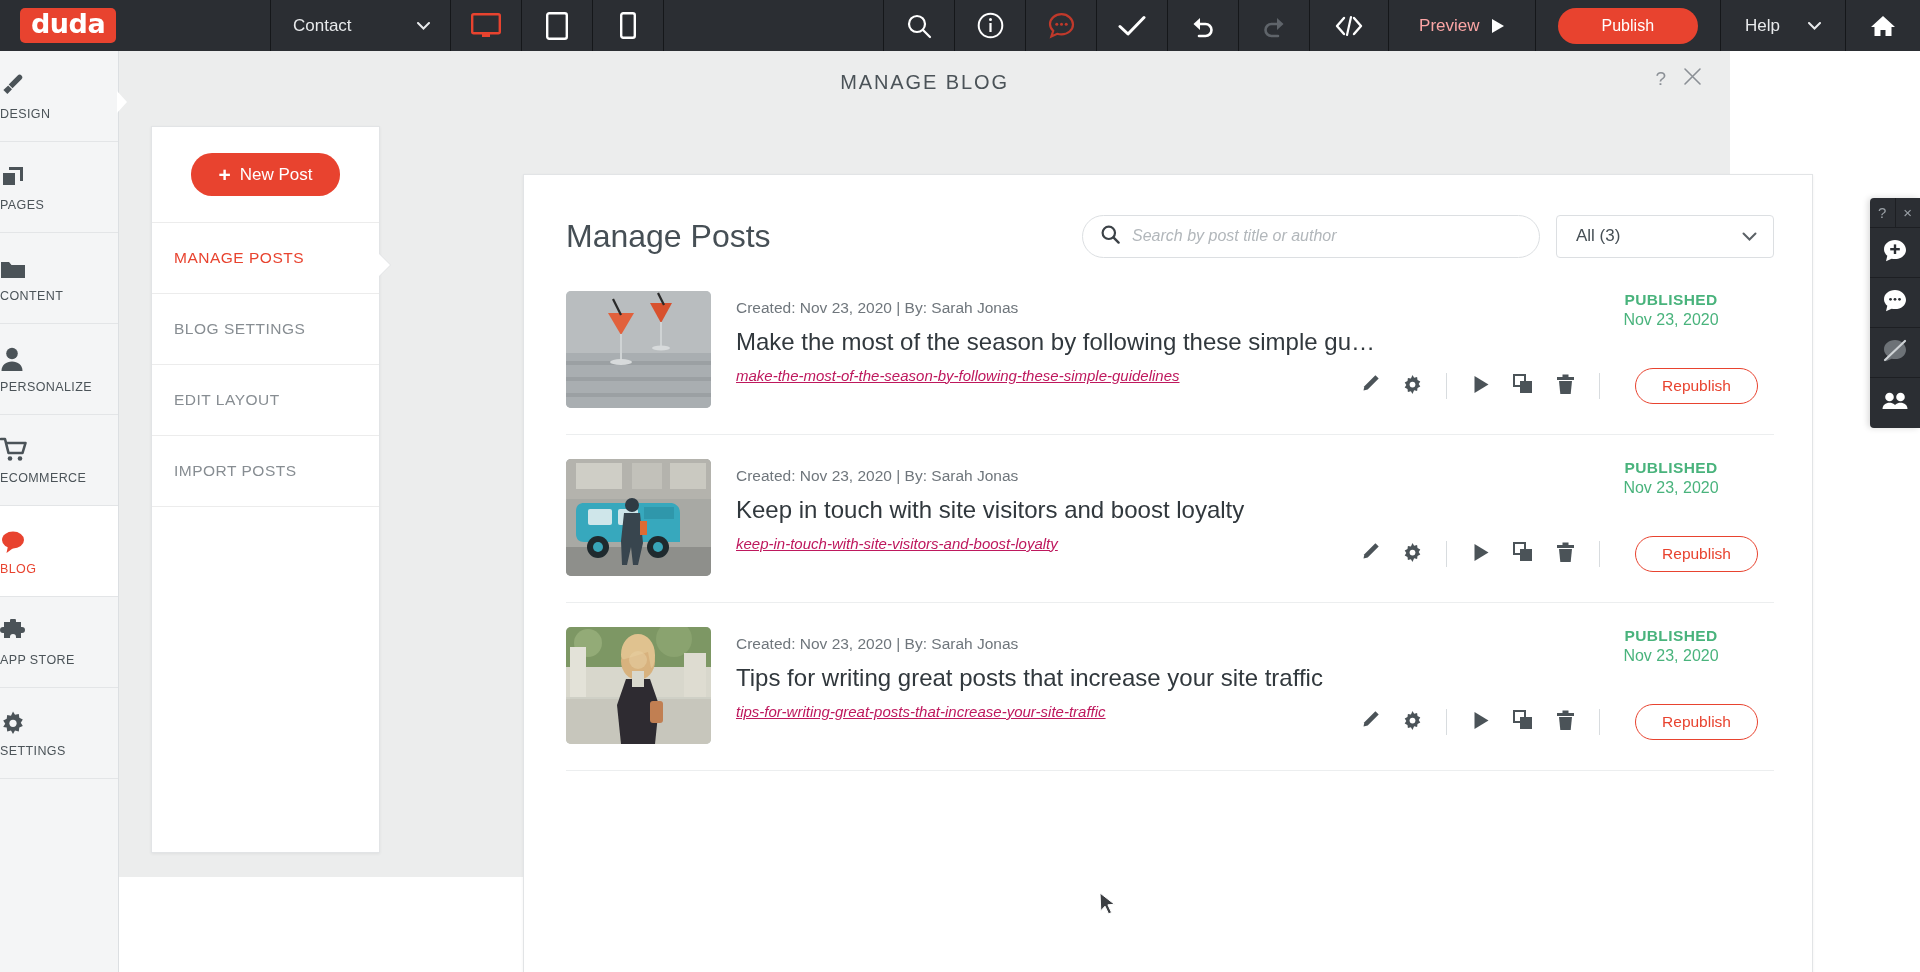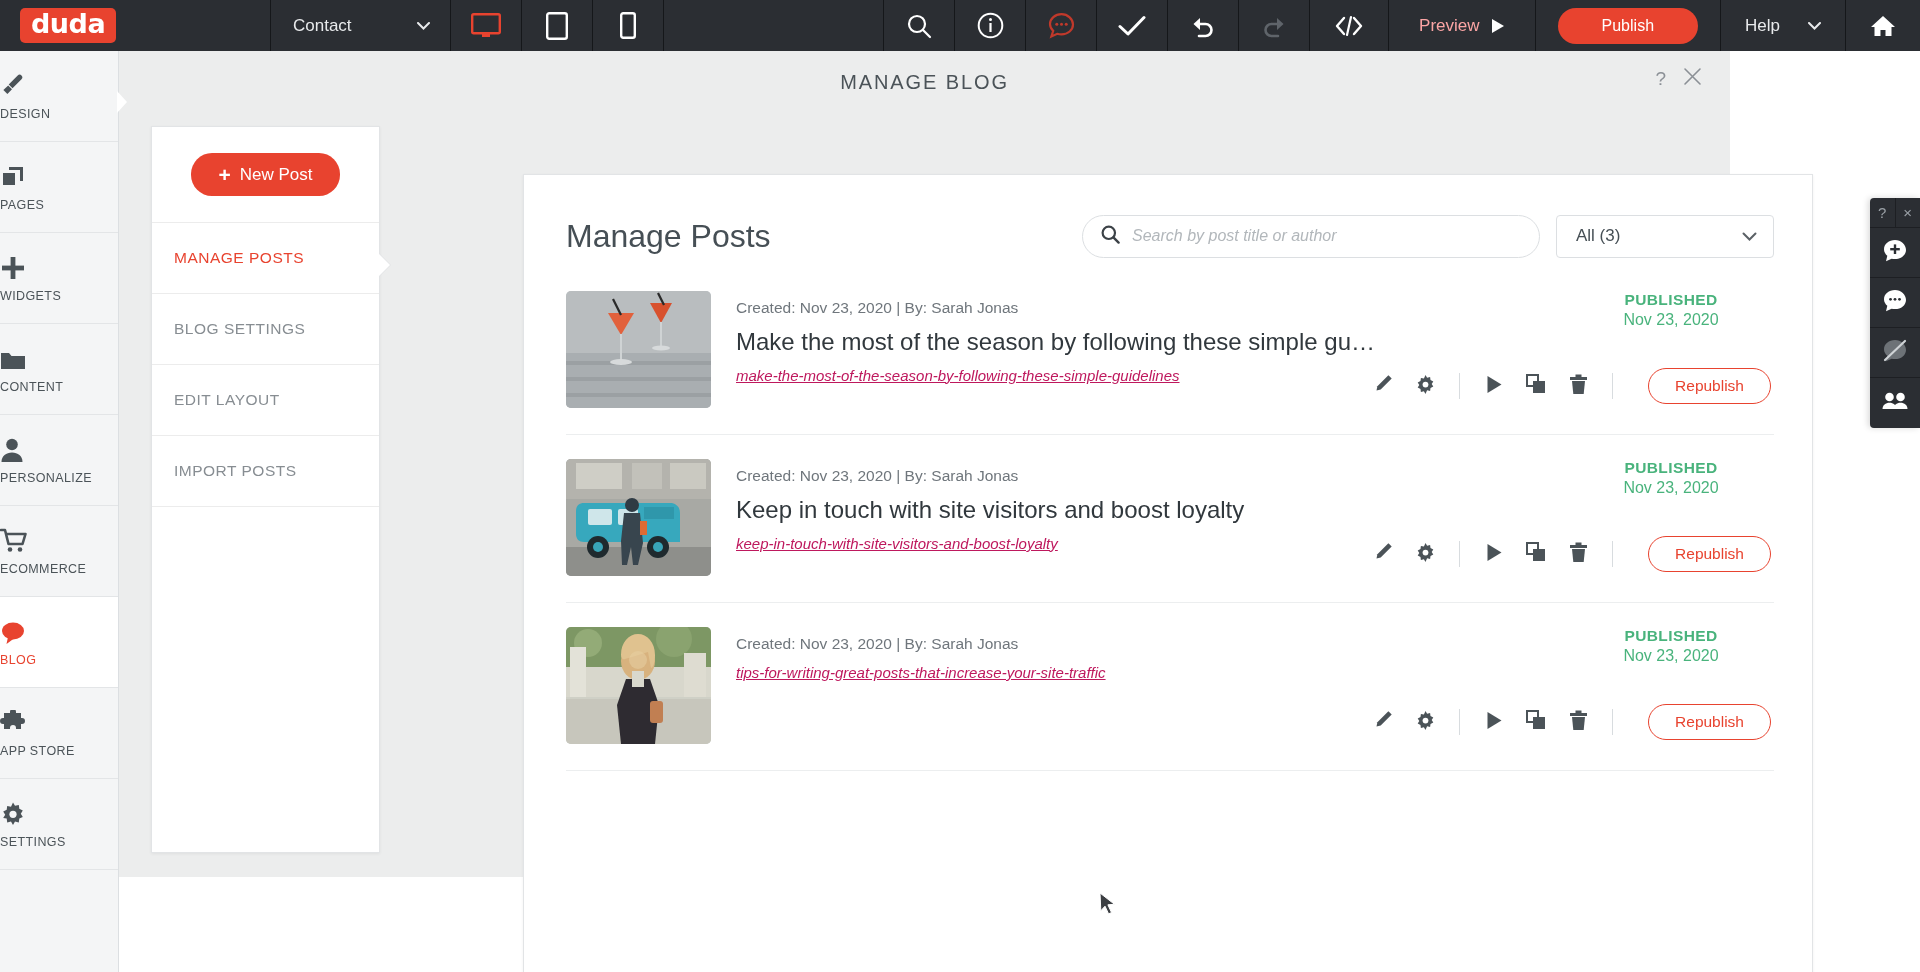--- a/index.html
+++ b/index.html
@@ -220,21 +220,21 @@
   .post-title {
     font-size: 24px; color: #31383d; font-weight: normal;
     margin-bottom: 10px; line-height: 1.2;
     font-family: "Liberation Sans", sans-serif;
   }
   .post-slug {
     font-size: 15px; font-style: italic; color: #be185d;
     text-decoration: underline;
   }
   .post-actions {
-    position: absolute; right: 3px; bottom: 30px;
+    position: absolute; right: 16px; bottom: 30px;
     display: flex; align-items: center; gap: 0;
   }
   .act-btn {
     width: 42px; height: 34px;
     display: flex; align-items: center; justify-content: center;
     cursor: pointer; color: #4b5358;
   }
   .act-div { width: 1px; height: 26px; background: #d8dcdf; margin: 0 13px; }
   .republish-btn {
     margin-left: 22px;
@@ -437,29 +437,20 @@
   <div class="side-item">
     <span class="side-icon">
       <svg width="26" height="26" viewBox="0 0 26 26">
           <path d="M9 3h14v14h-3V6H9z" fill="#4b5358"></path>
           <rect x="3" y="9" width="12" height="12" fill="#4b5358"></rect>
         </svg>
     </span>
     <span class="side-label">PAGES</span>
   </div>
 
-  <div class="side-item">
-    <span class="side-icon">
-      <svg width="26" height="26" viewBox="0 0 26 26">
-          <rect x="10.6" y="2" width="4.8" height="22" fill="#4b5358"></rect>
-          <rect x="2" y="10.6" width="22" height="4.8" fill="#4b5358"></rect>
-        </svg>
-    </span>
-    <span class="side-label">WIDGETS</span>
-  </div>
 
   <div class="side-item">
     <span class="side-icon">
       <svg width="26" height="22" viewBox="0 0 26 22">
           <path d="M1 3h8l2.5 3H25v13H1z" fill="#4b5358"></path>
         </svg>
     </span>
     <span class="side-label">CONTENT</span>
   </div>
 
@@ -747,20 +738,21 @@
               <ellipse cx="72" cy="34" rx="17" ry="19" fill="#d8b27e"></ellipse>
               <path d="M55 28c0-13 8-21 17-21s17 8 17 21c0 7-2 13-4 13l-3-16-13 4-10 3c-2 1-4-1-4-4z" fill="#e0c28f"></path>
               <path d="M60 52h24l9 26-4 39H55l-4-39z" fill="#2e2b31"></path>
               <rect x="84" y="74" width="13" height="22" rx="3" fill="#c17f52"></rect>
               <circle cx="72" cy="33" r="9" fill="#e8cfa2" opacity="0.55"></circle>
               <rect x="66" y="44" width="12" height="16" fill="#d9d8cd"></rect>
             </svg>
           </div>
           <div class="post-body">
             <div class="post-meta">Created: Nov 23, 2020 | By: Sarah Jonas</div>
+            <div class="post-title">Tips for writing great posts that increase your site traffic</div>
             <a class="post-slug">tips-for-writing-great-posts-that-increase-your-site-traffic</a>
           </div>
 
           <div class="post-status">
             <div class="status-label">PUBLISHED</div>
             <div class="status-date">Nov 23, 2020</div>
           </div>
 
           <div class="post-actions">
             <div class="act-btn">

